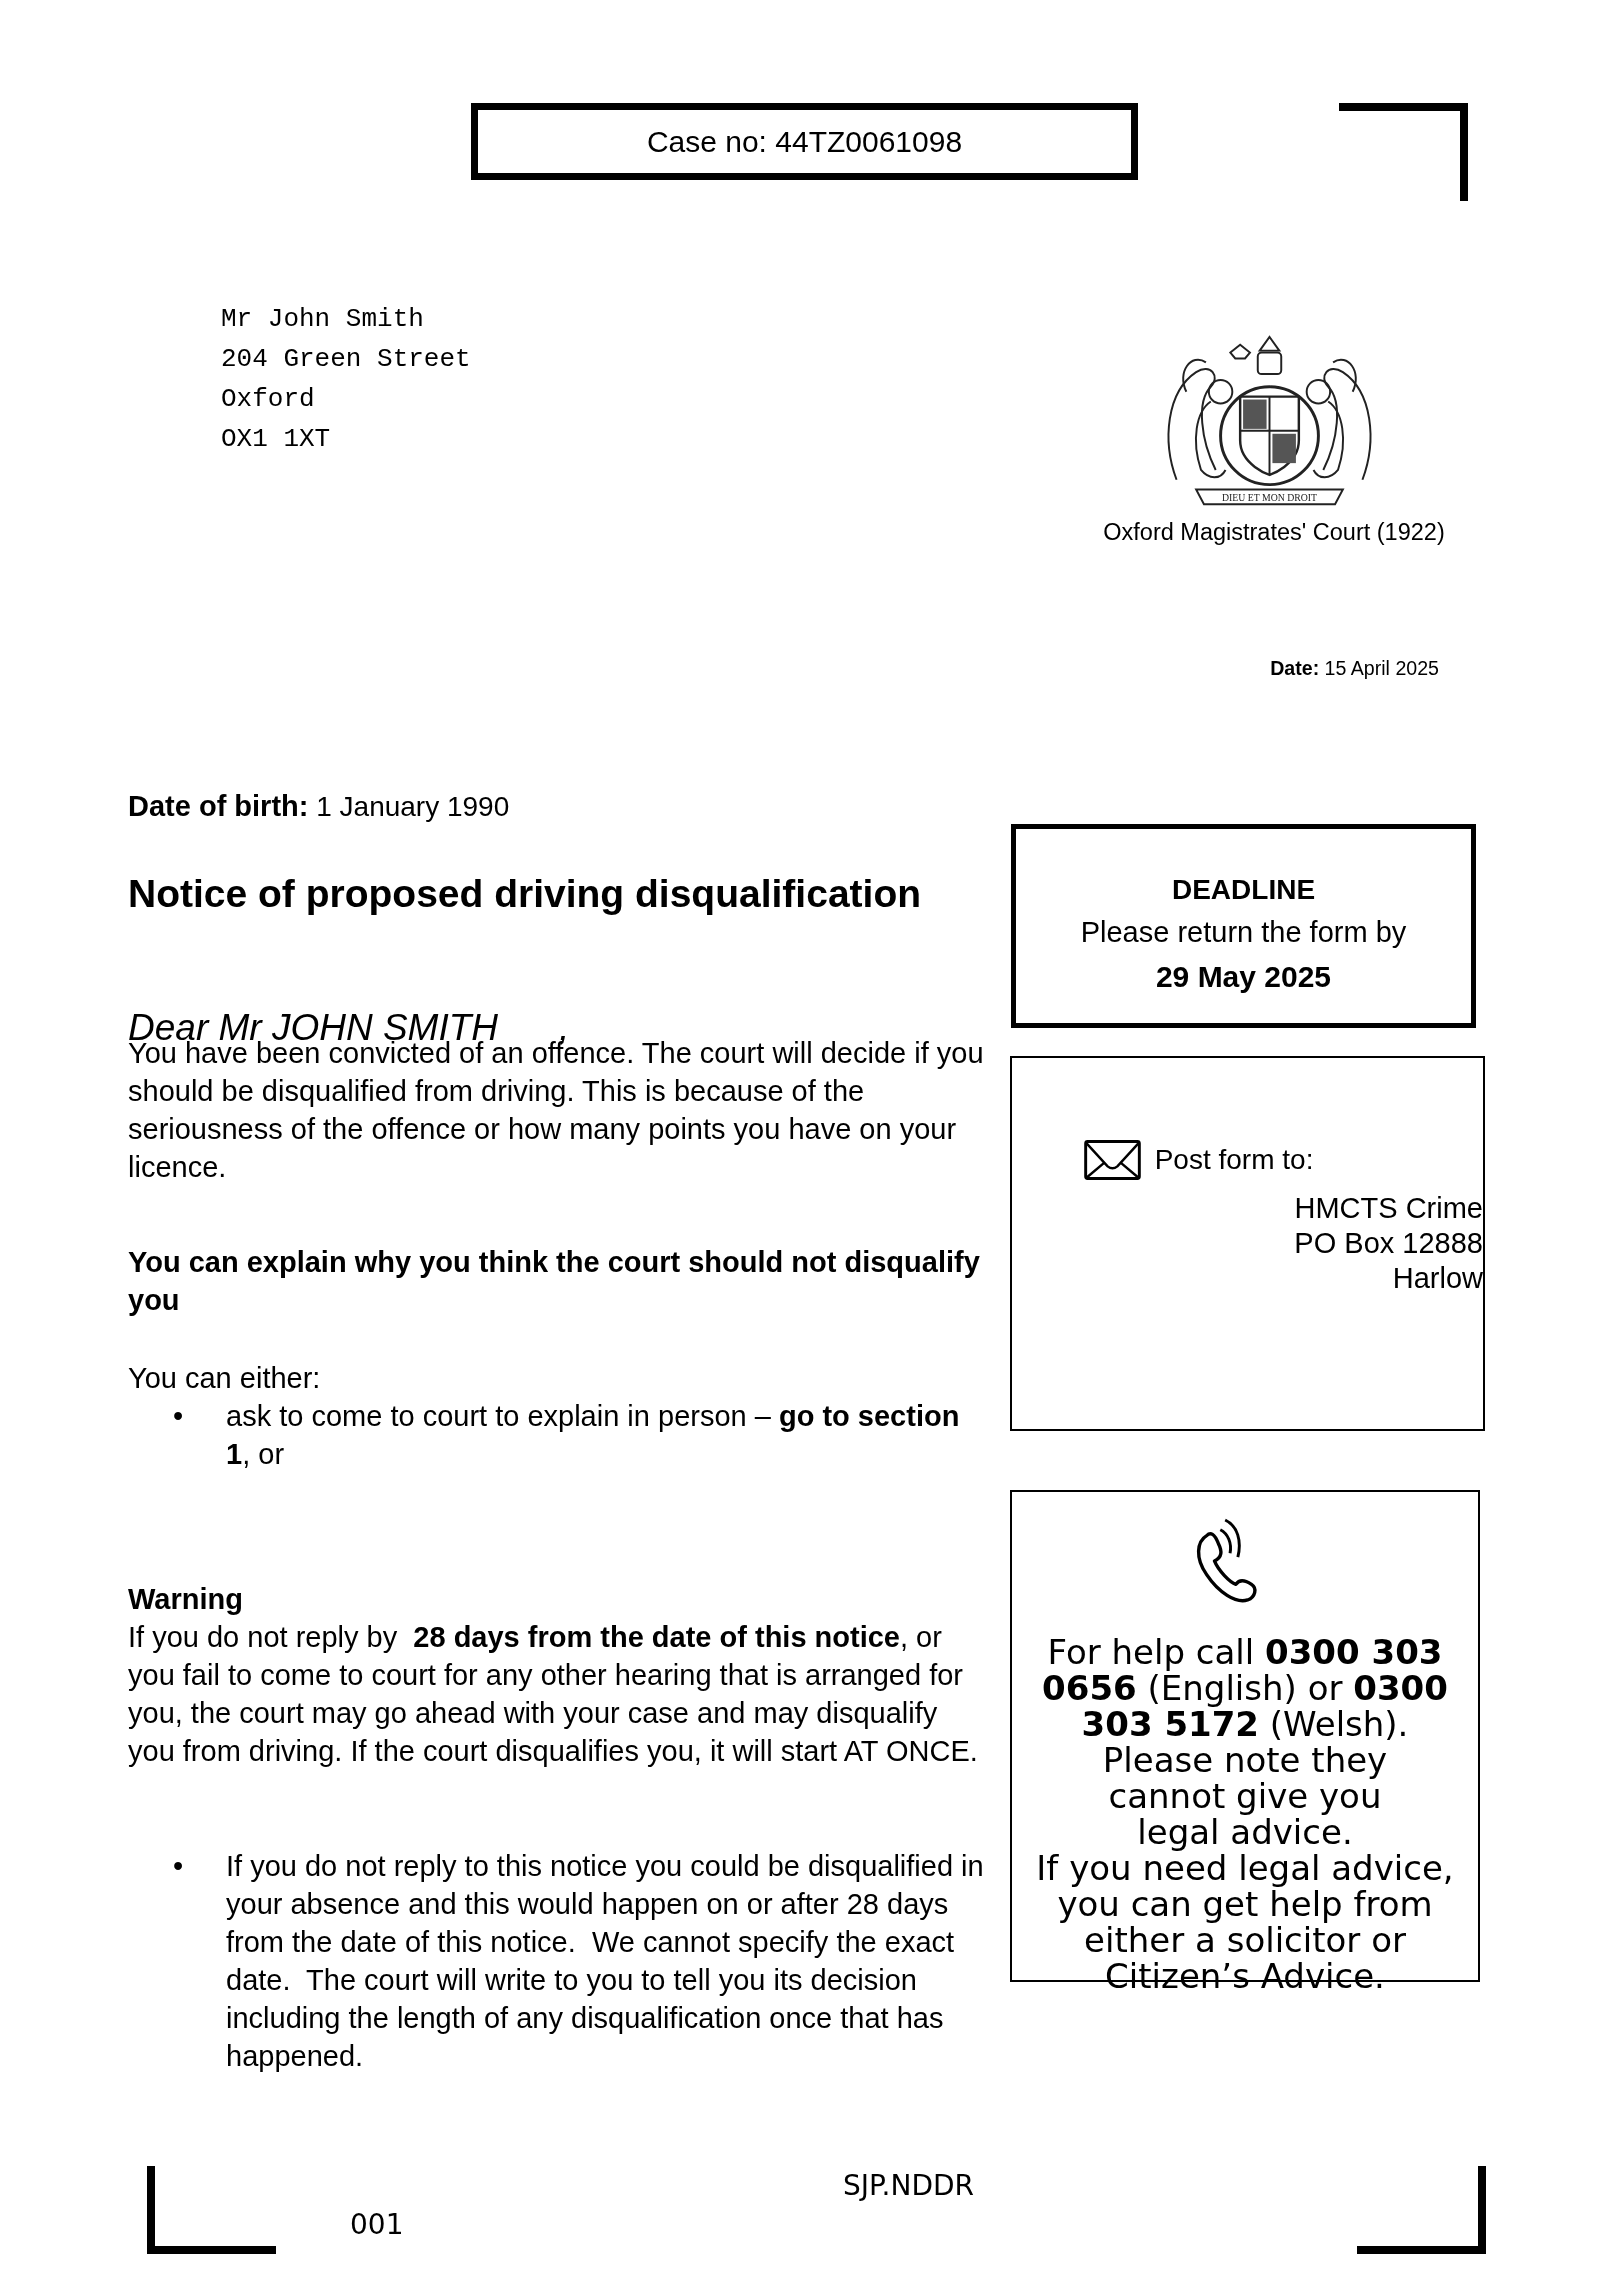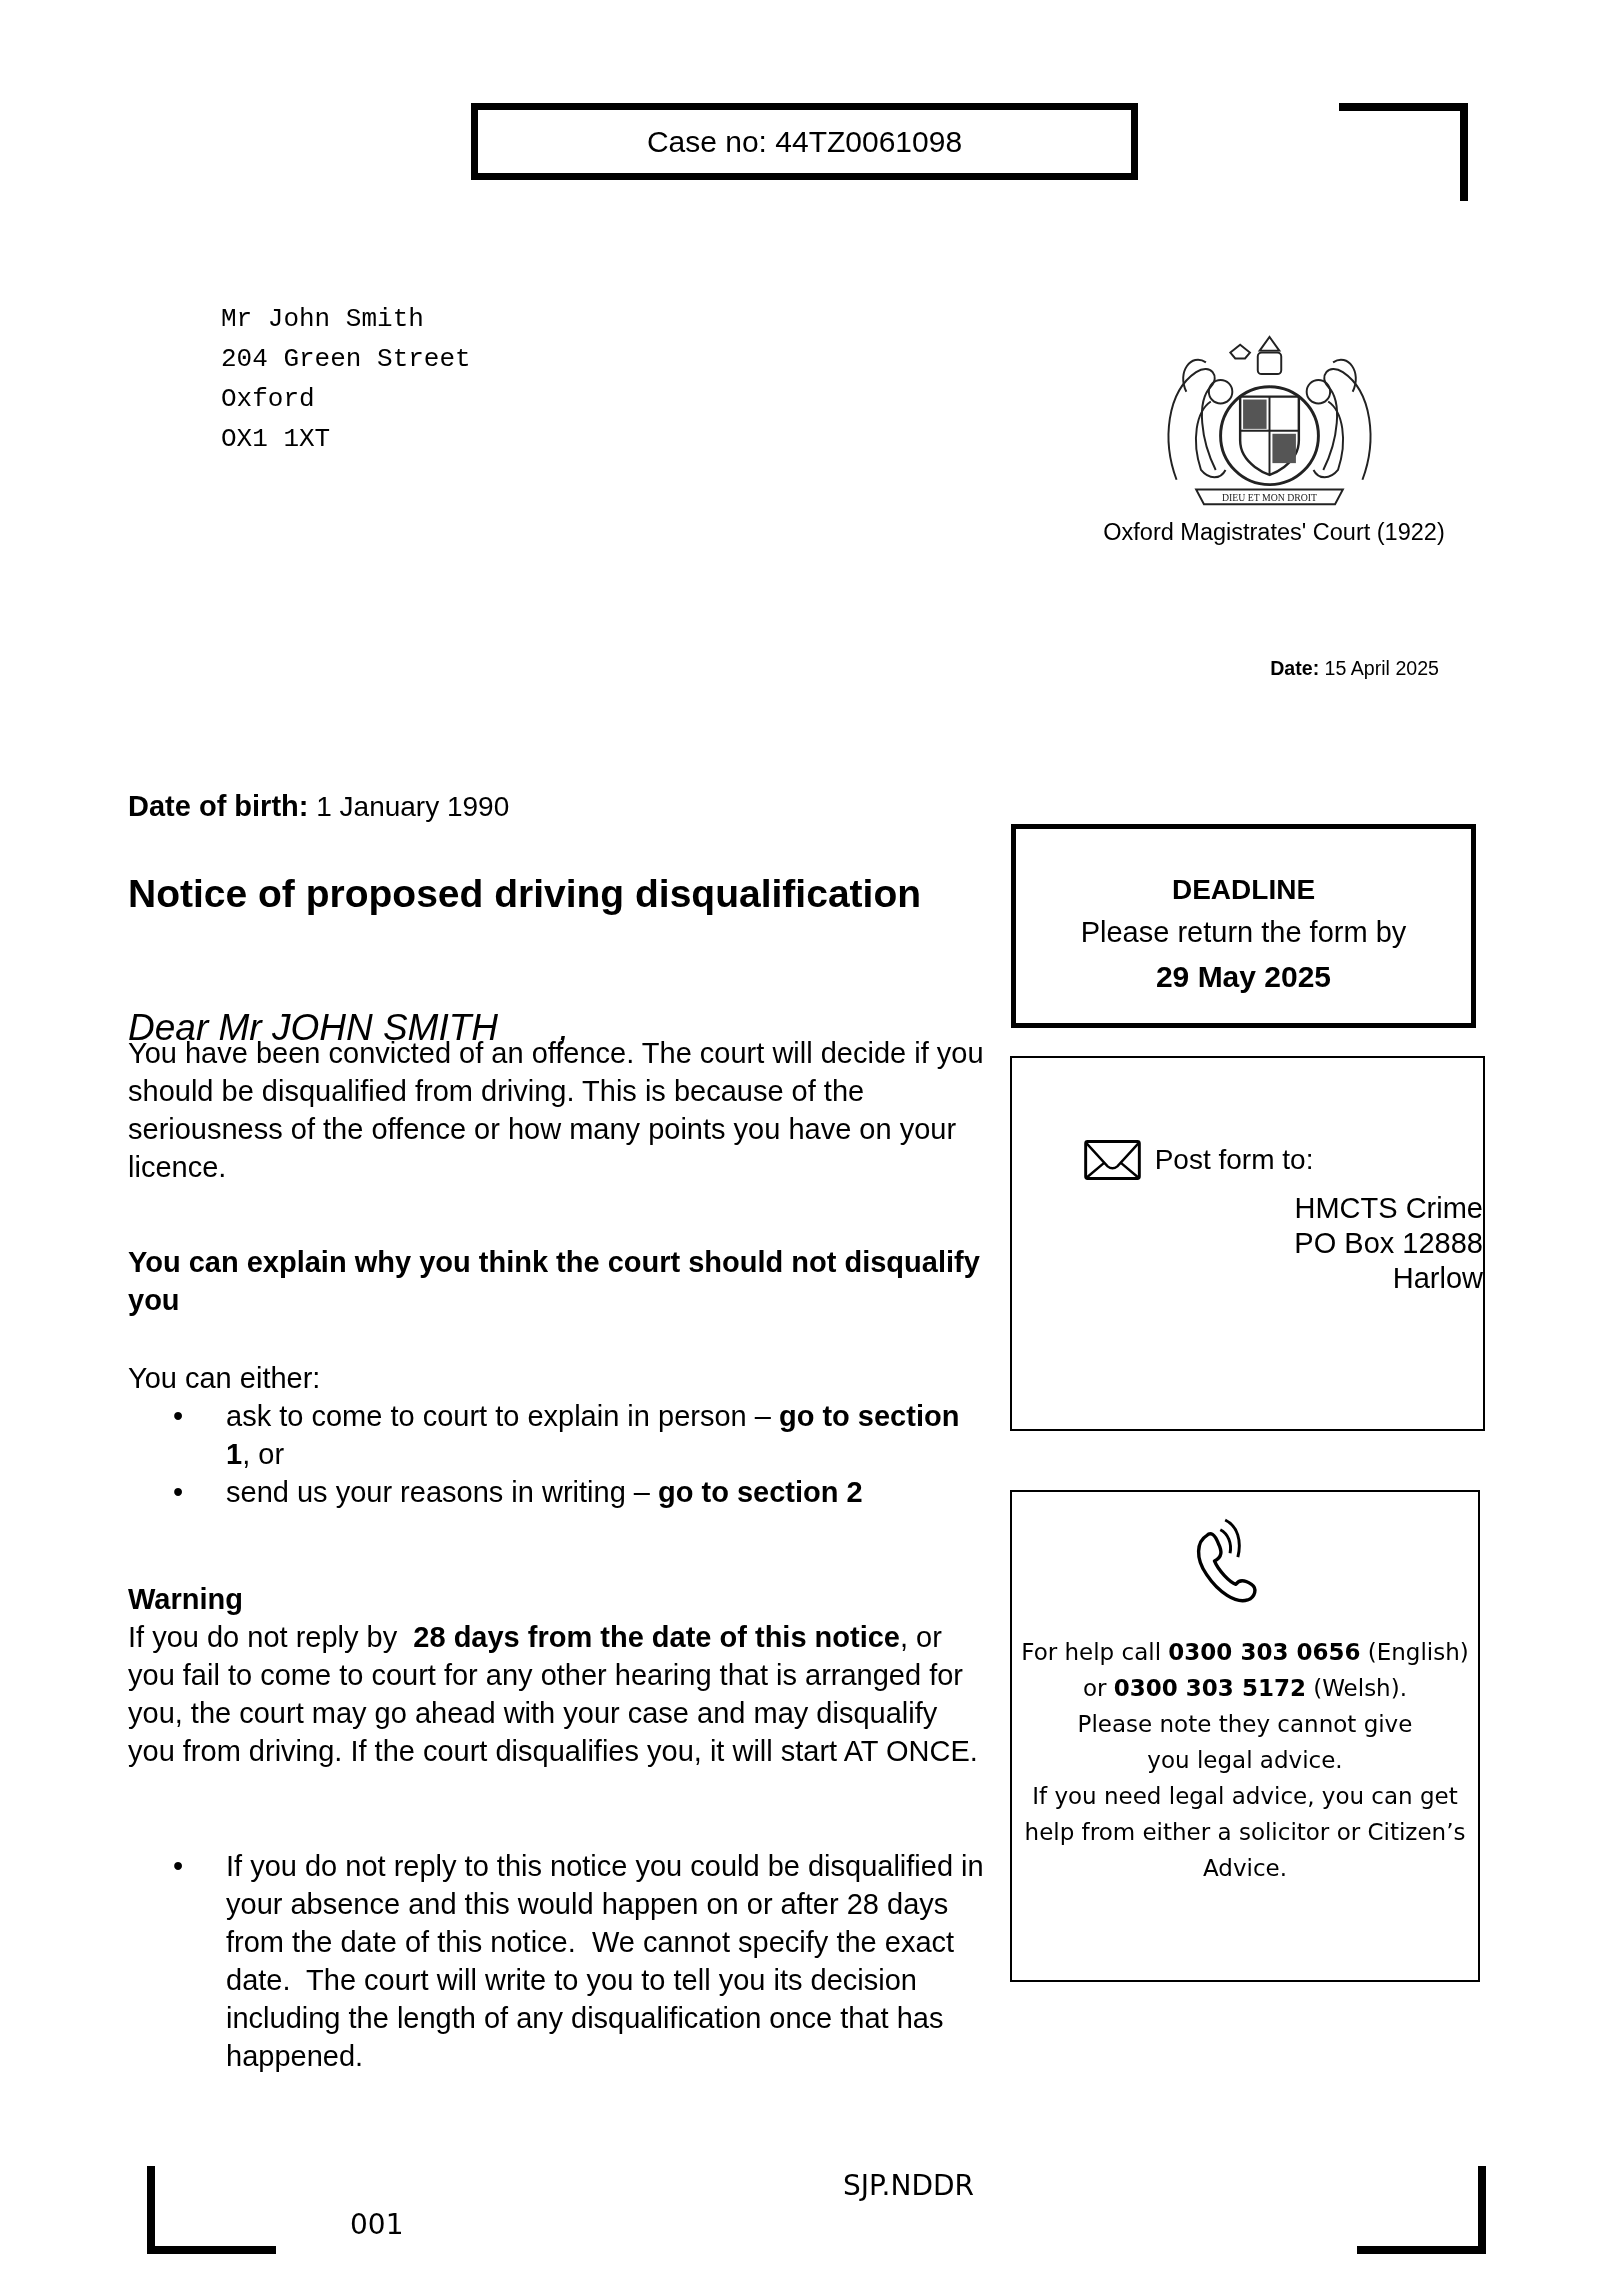--- a/index.html
+++ b/index.html
@@ -38,21 +38,21 @@
   .deadline-box .dl-text { font-size:29px; line-height:43px; }
   .deadline-box .dl-date { font-size:30px; font-weight:bold; line-height:45px; }
   .post-box { left:1010px; top:1056px; width:471px; height:371px; border:2px solid #000; }
   .post-head { position:absolute; left:72px; top:82px; display:flex; align-items:center; }
   .post-head .env { width:57px; height:40px; }
   .post-head span { font-size:28px; font-weight:normal; margin-left:13.7px; }
   .post-addr { position:absolute; left:0; top:133px; width:100%; text-align:right; font-size:29px; line-height:35px; }
   .help-box { left:1010px; top:1490px; width:466px; height:488px; border:2px solid #000; text-align:center; }
   .phone { position:absolute; left:181px; top:21.6px; width:78px; height:93px; }
   .help-text { position:absolute; left:0; top:142px; width:100%; font-family:"DejaVu Sans", sans-serif;
-               font-size:23px; line-height:36px; }
+               font-size:34px; line-height:36px; }
   .footer-code { left:843px; top:2169px; font-family:"DejaVu Sans", sans-serif; font-size:28px; }
   .footer-num { left:350px; top:2208px; font-family:"DejaVu Sans", sans-serif; font-size:28px; }
 </style>
 </head>
 <body>
 
 <div class="abs case-box">
   <span>Case no:</span>&nbsp;<span>44TZ0061098</span>
 </div>
 <div class="corner corner-tr"></div>
@@ -104,21 +104,20 @@
   <span>Dear Mr JOHN SMITH</span><span class="comma">,</span>
 </div>
 
 <div class="abs para p1">You have been convicted of an offence. The court will decide if you should be disqualified from driving. This is because of the seriousness of the offence or how many points you have on your licence.</div>
 <div class="abs para heading2">You can explain why you think the court should not disqualify you</div>
 
 <div class="abs para either">
   <div>You can either:</div>
   <ul class="bul">
     <li><span>ask to come to court to explain in person – </span><b>go to section 1</b><span>, or</span></li>
-    <li><span>send us your reasons in writing – </span><b>go to section 2</b><span></span></li>
   </ul>
 </div>
 
 <div class="abs para warning">
   <div class="wtitle">Warning</div>
   <div><span style="white-space:pre-wrap">If you do not reply by  </span><b>28 days from the date of this notice</b><span>, or you fail to come to court for any other hearing that is arranged for you, the court may go ahead with your case and may disqualify you from driving. If the court disqualifies you, it will start AT ONCE.</span></div>
 </div>
 
 <div class="abs para bullet2">
   <ul class="bul">

